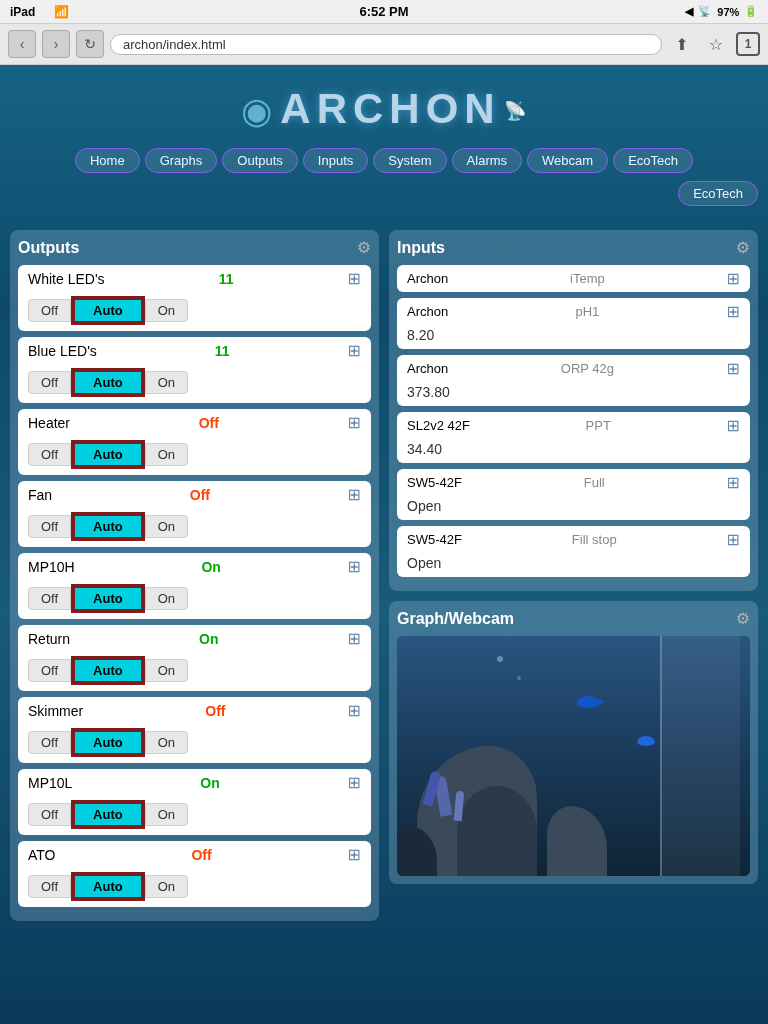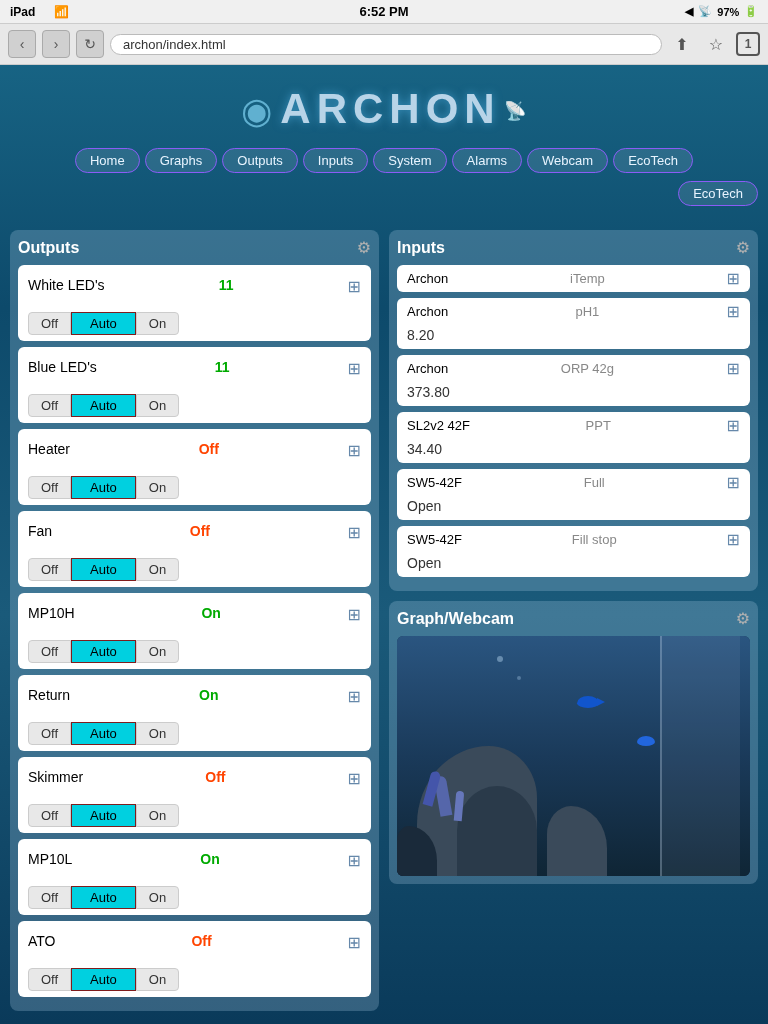--- a/index.html
+++ b/index.html
@@ -158,22 +158,23 @@
 
     
     .output-item {
       background: white;
       border-radius: 6px;
       margin-bottom: 6px;
       overflow: hidden;
     }
     .output-row1 {
       display: flex;
+      align-items: center;
       justify-content: space-between;
-      padding: 12px 10px;
+      padding: 4px 10px;
     }
     .output-name { font-size: 14px; color: #000; font-weight: normal; }
     .output-status-on { color: #00aa00; font-weight: bold; }
     .output-status-off { color: #ff4400; font-weight: bold; }
     .output-status-num { color: #00aa00; font-weight: bold; }
     .filter-icon { color: #6688aa; font-size: 16px; }
     .output-row2 {
       display: flex;
       align-items: center;
       padding: 4px 10px 6px;
@@ -183,25 +184,25 @@
       padding: 3px 12px;
       border: 1px solid #ccc;
       background: #e8e8e8;
       font-size: 13px;
       cursor: pointer;
       color: #333;
     }
     .ctrl-btn-auto {
       padding: 3px 18px;
       background: #00d0e0;
-      border: 1px solid #7f1d1d;
+      border: 4px solid #7f1d1d;
       font-size: 13px;
       cursor: pointer;
       color: #000;
-      font-weight: normal;
+      font-weight: bold;
     }
     .ctrl-btn:first-child { border-radius: 4px 0 0 4px; }
     .ctrl-btn:last-child { border-radius: 0 4px 4px 0; }
     .ctrl-btn-auto { border-radius: 0; }
 
     
     .input-item {
       background: white;
       border-radius: 6px;
       margin-bottom: 6px;

